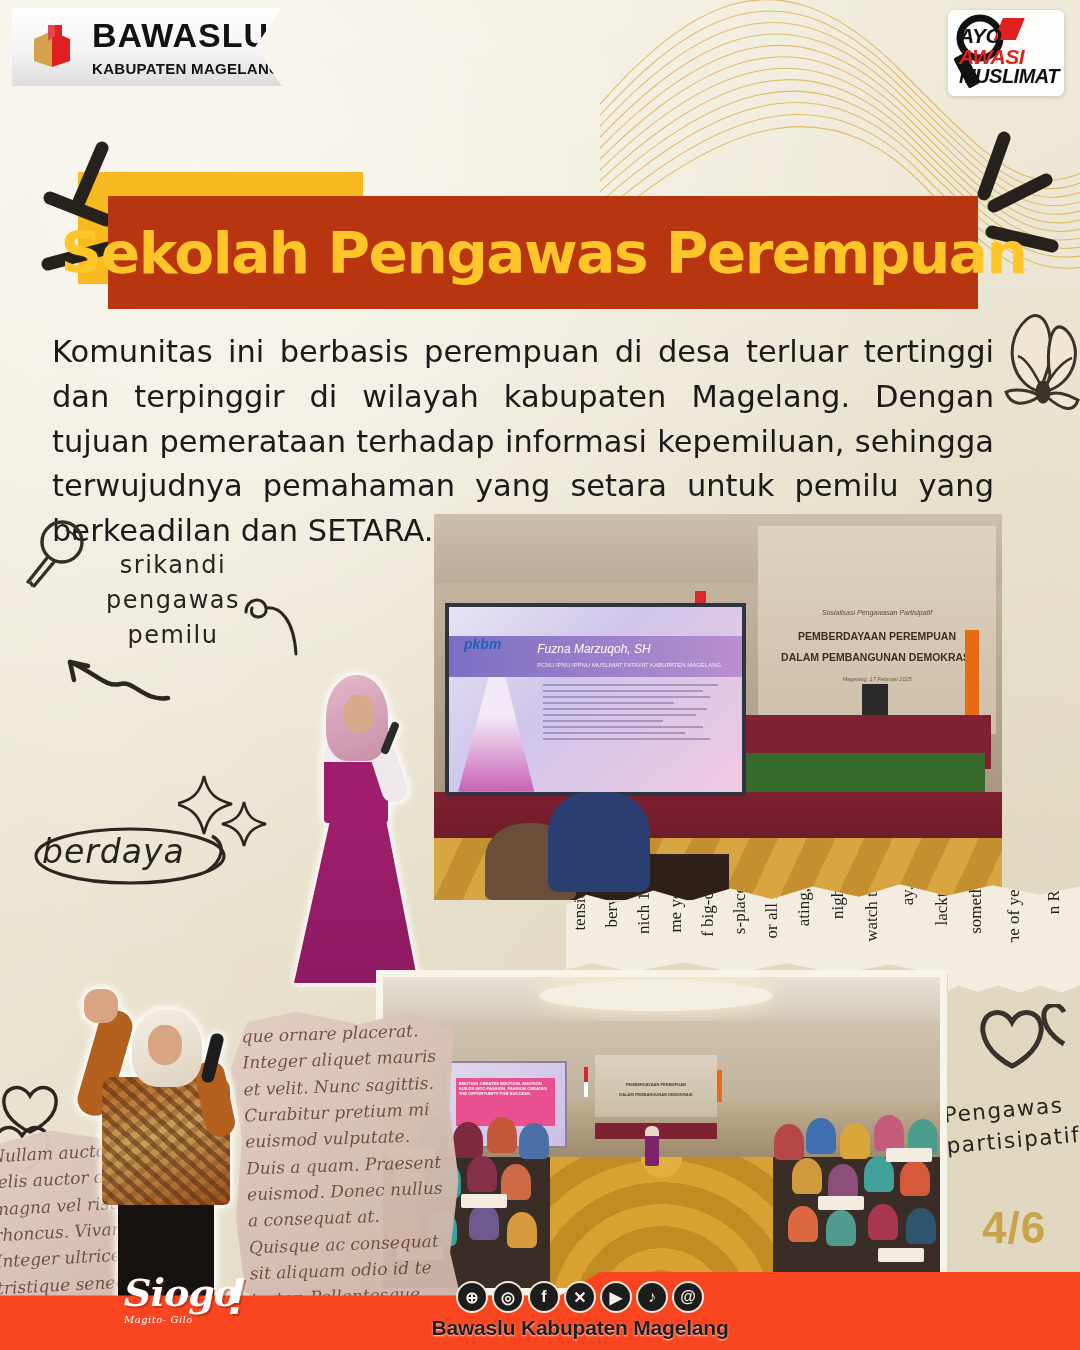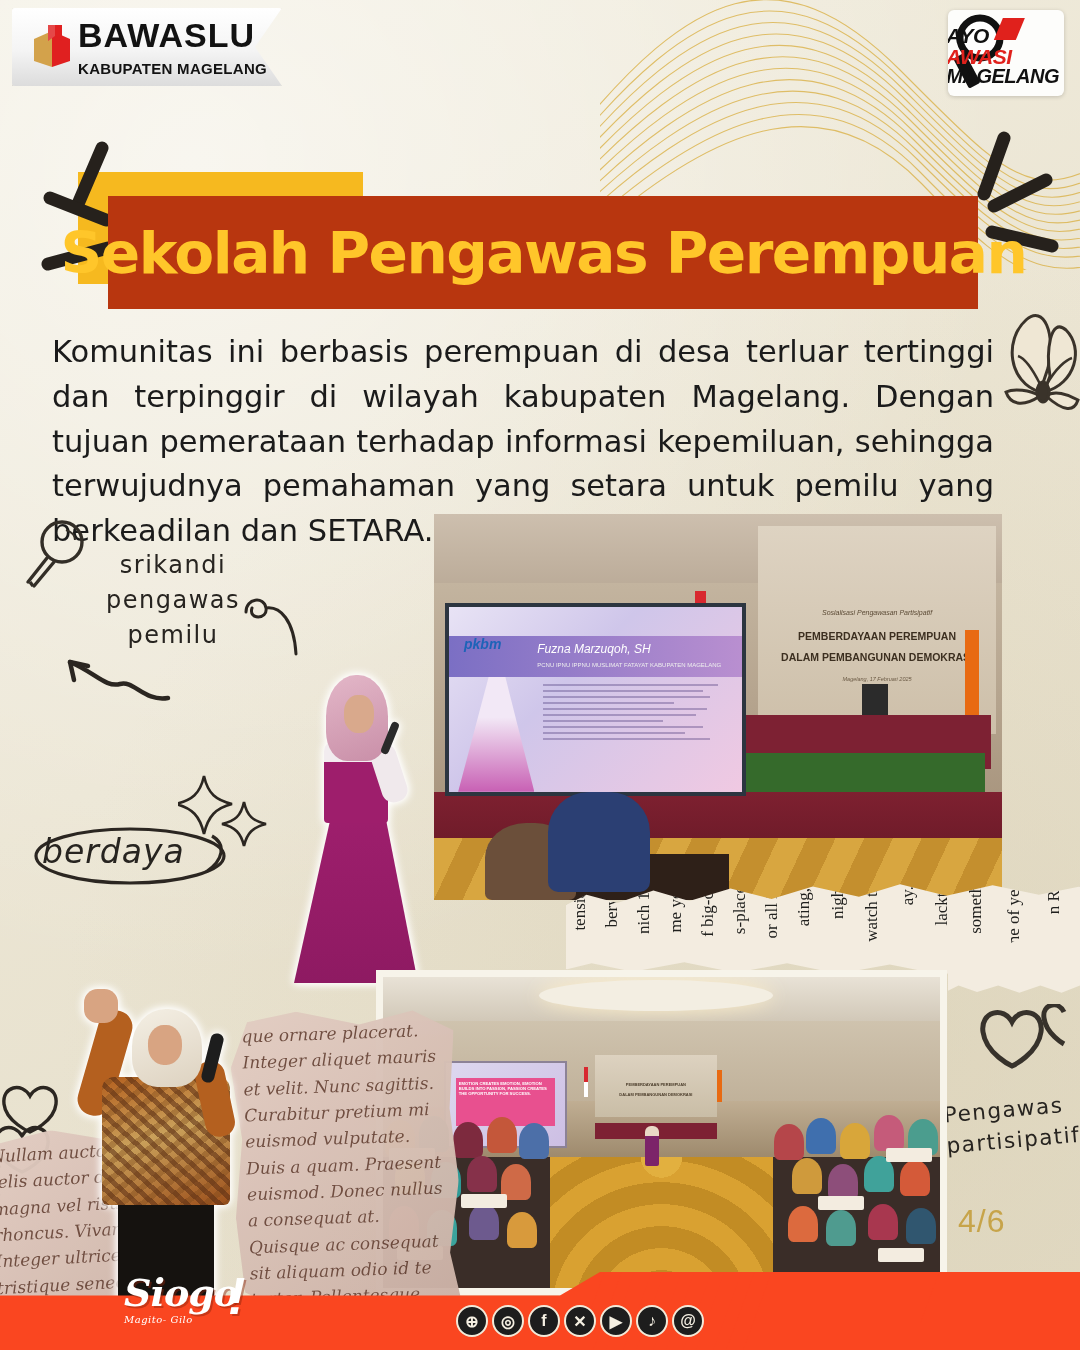--- a/index.html
+++ b/index.html
@@ -35,21 +35,21 @@
   .waves { position:absolute; top:-20px; right:-40px; width:520px; height:290px; pointer-events:none; }
 
   
   .bawaslu {
     position:absolute; left:12px; top:8px;
     width:270px; height:78px;
     background:linear-gradient(180deg,#ffffff 0%,#f4f4f4 55%,#dcdcdc 100%);
     border-radius:3px 3px 3px 3px;
     clip-path:polygon(0 0,100% 0,90% 50%,100% 100%,0 100%);
     box-shadow:0 2px 5px rgba(0,0,0,.25);
-    display:flex; align-items:center; gap:4px; padding-left:18px;
+    display:flex; align-items:center; gap:18px; padding-left:18px;
   }
   .bx-box { width:44px; height:48px; position:relative; flex:none; }
   .bw-text { line-height:1; }
   .bw-text .t1 { font-size:34px; font-weight:bold; letter-spacing:1px; color:#121212; }
   .bw-text .t2 { font-size:15px; font-weight:bold; letter-spacing:.3px; color:#121212; margin-top:9px; }
 
   
   .ayo {
     position:absolute; right:16px; top:10px;
     width:116px; height:86px;
@@ -94,22 +94,22 @@
   .note-berdaya {
     position:absolute; left:42px; top:832px;
     font-size:33px; font-style:italic; letter-spacing:1px;
   }
   .note-partisipatif {
     position:absolute; left:945px; top:1095px; width:125px;
     font-size:21.5px; line-height:1.42; text-align:left;
     transform:rotate(-5deg);
   }
   .pagenum {
-    position:absolute; left:958px; top:1203px;
-    font-size:32px; color:#c7a44a; font-weight:400; letter-spacing:1px;
+    position:absolute; left:982px; top:1203px;
+    font-size:44px; color:#c7a44a; font-weight:700; letter-spacing:1px;
   }
 
   
   .photo { position:absolute; overflow:hidden; background:#3a2d28; }
   #photo-top { left:434px; top:514px; width:568px; height:386px; }
   #photo-bottom { left:383px; top:977px; width:557px; height:311px; box-shadow:0 0 0 7px #f7f4ea; }
 
   
   .p1-ceiling { position:absolute; left:0; top:0; width:100%; height:22%;
     background:linear-gradient(180deg,#cdbfae,#b8a895); }
@@ -340,21 +340,21 @@
 
   <div class="ayo">
     <svg width="116" height="86" viewBox="0 0 116 86">
       <circle cx="32" cy="28" r="20" fill="#fff" stroke="#111" stroke-width="7"></circle>
       <rect x="12" y="44" width="13" height="34" rx="2" fill="#111" transform="rotate(-28 18 60)"></rect>
       <path d="M56 8 L78 8 L72 30 L50 30 Z" fill="#e0211c" transform="skewX(-8)"></path>
     </svg>
     <div class="ayo-txt">
       <div class="ayo1">AYO</div>
       <div class="ayo2">AWASI</div>
-      <div class="ayo3">MAGELANG</div>
+      <div class="ayo3">MUSLIMAT</div>
     </div>
   </div>
 
   <div class="title-yellow"></div>
 
   <svg class="doodle" style="left:34px;top:140px;width:110px;height:180px" viewBox="0 0 110 180">
     <path d="M68 8 L44 64" stroke="#26211c" stroke-width="13" stroke-linecap="round"></path>
     <path d="M16 58 L72 80" stroke="#26211c" stroke-width="13" stroke-linecap="round"></path>
     <path d="M14 124 L74 108" stroke="#26211c" stroke-width="13" stroke-linecap="round"></path>
   </svg>
@@ -600,15 +600,16 @@
   <div class="social-wrap">
     <div class="social-row">
       <span class="sicon">⊕</span>
       <span class="sicon">◎</span>
       <span class="sicon">f</span>
       <span class="sicon">✕</span>
       <span class="sicon">▶</span>
       <span class="sicon">♪</span>
       <span class="sicon">@</span>
     </div>
+    <div class="social-name">Bawaslu Kabupaten Magelang</div>
   </div>
 
 </div>
 
 </body></html>

